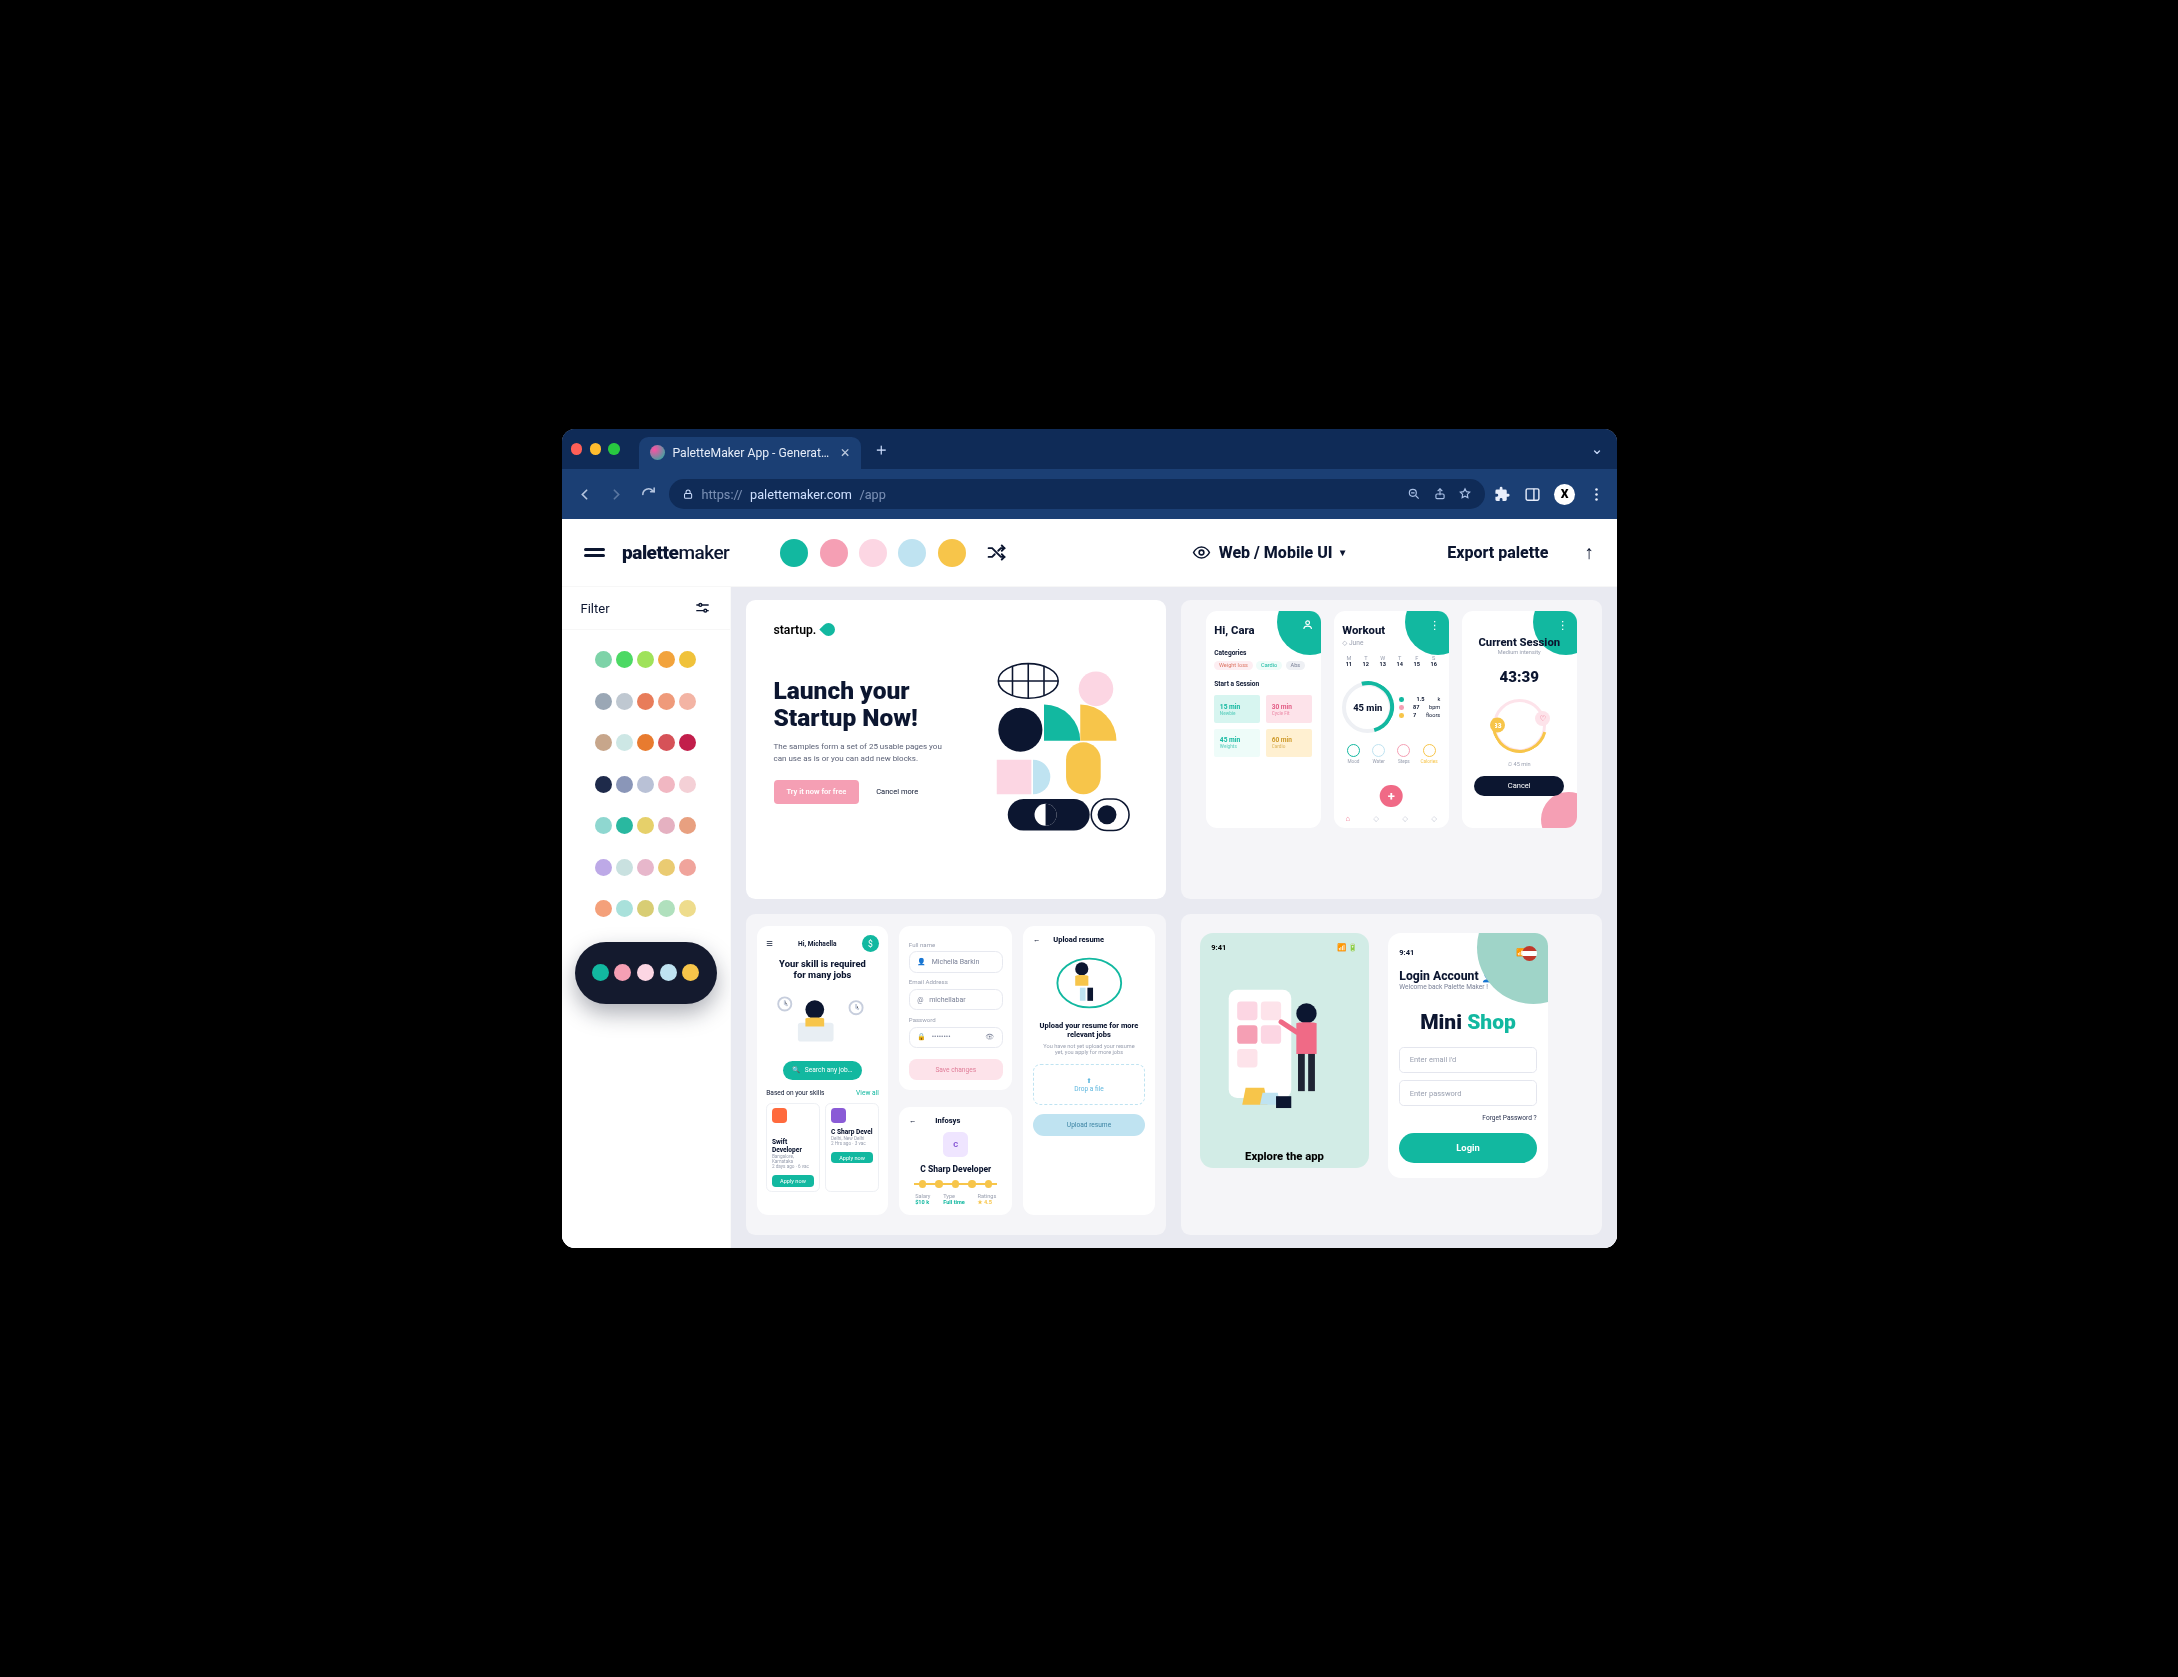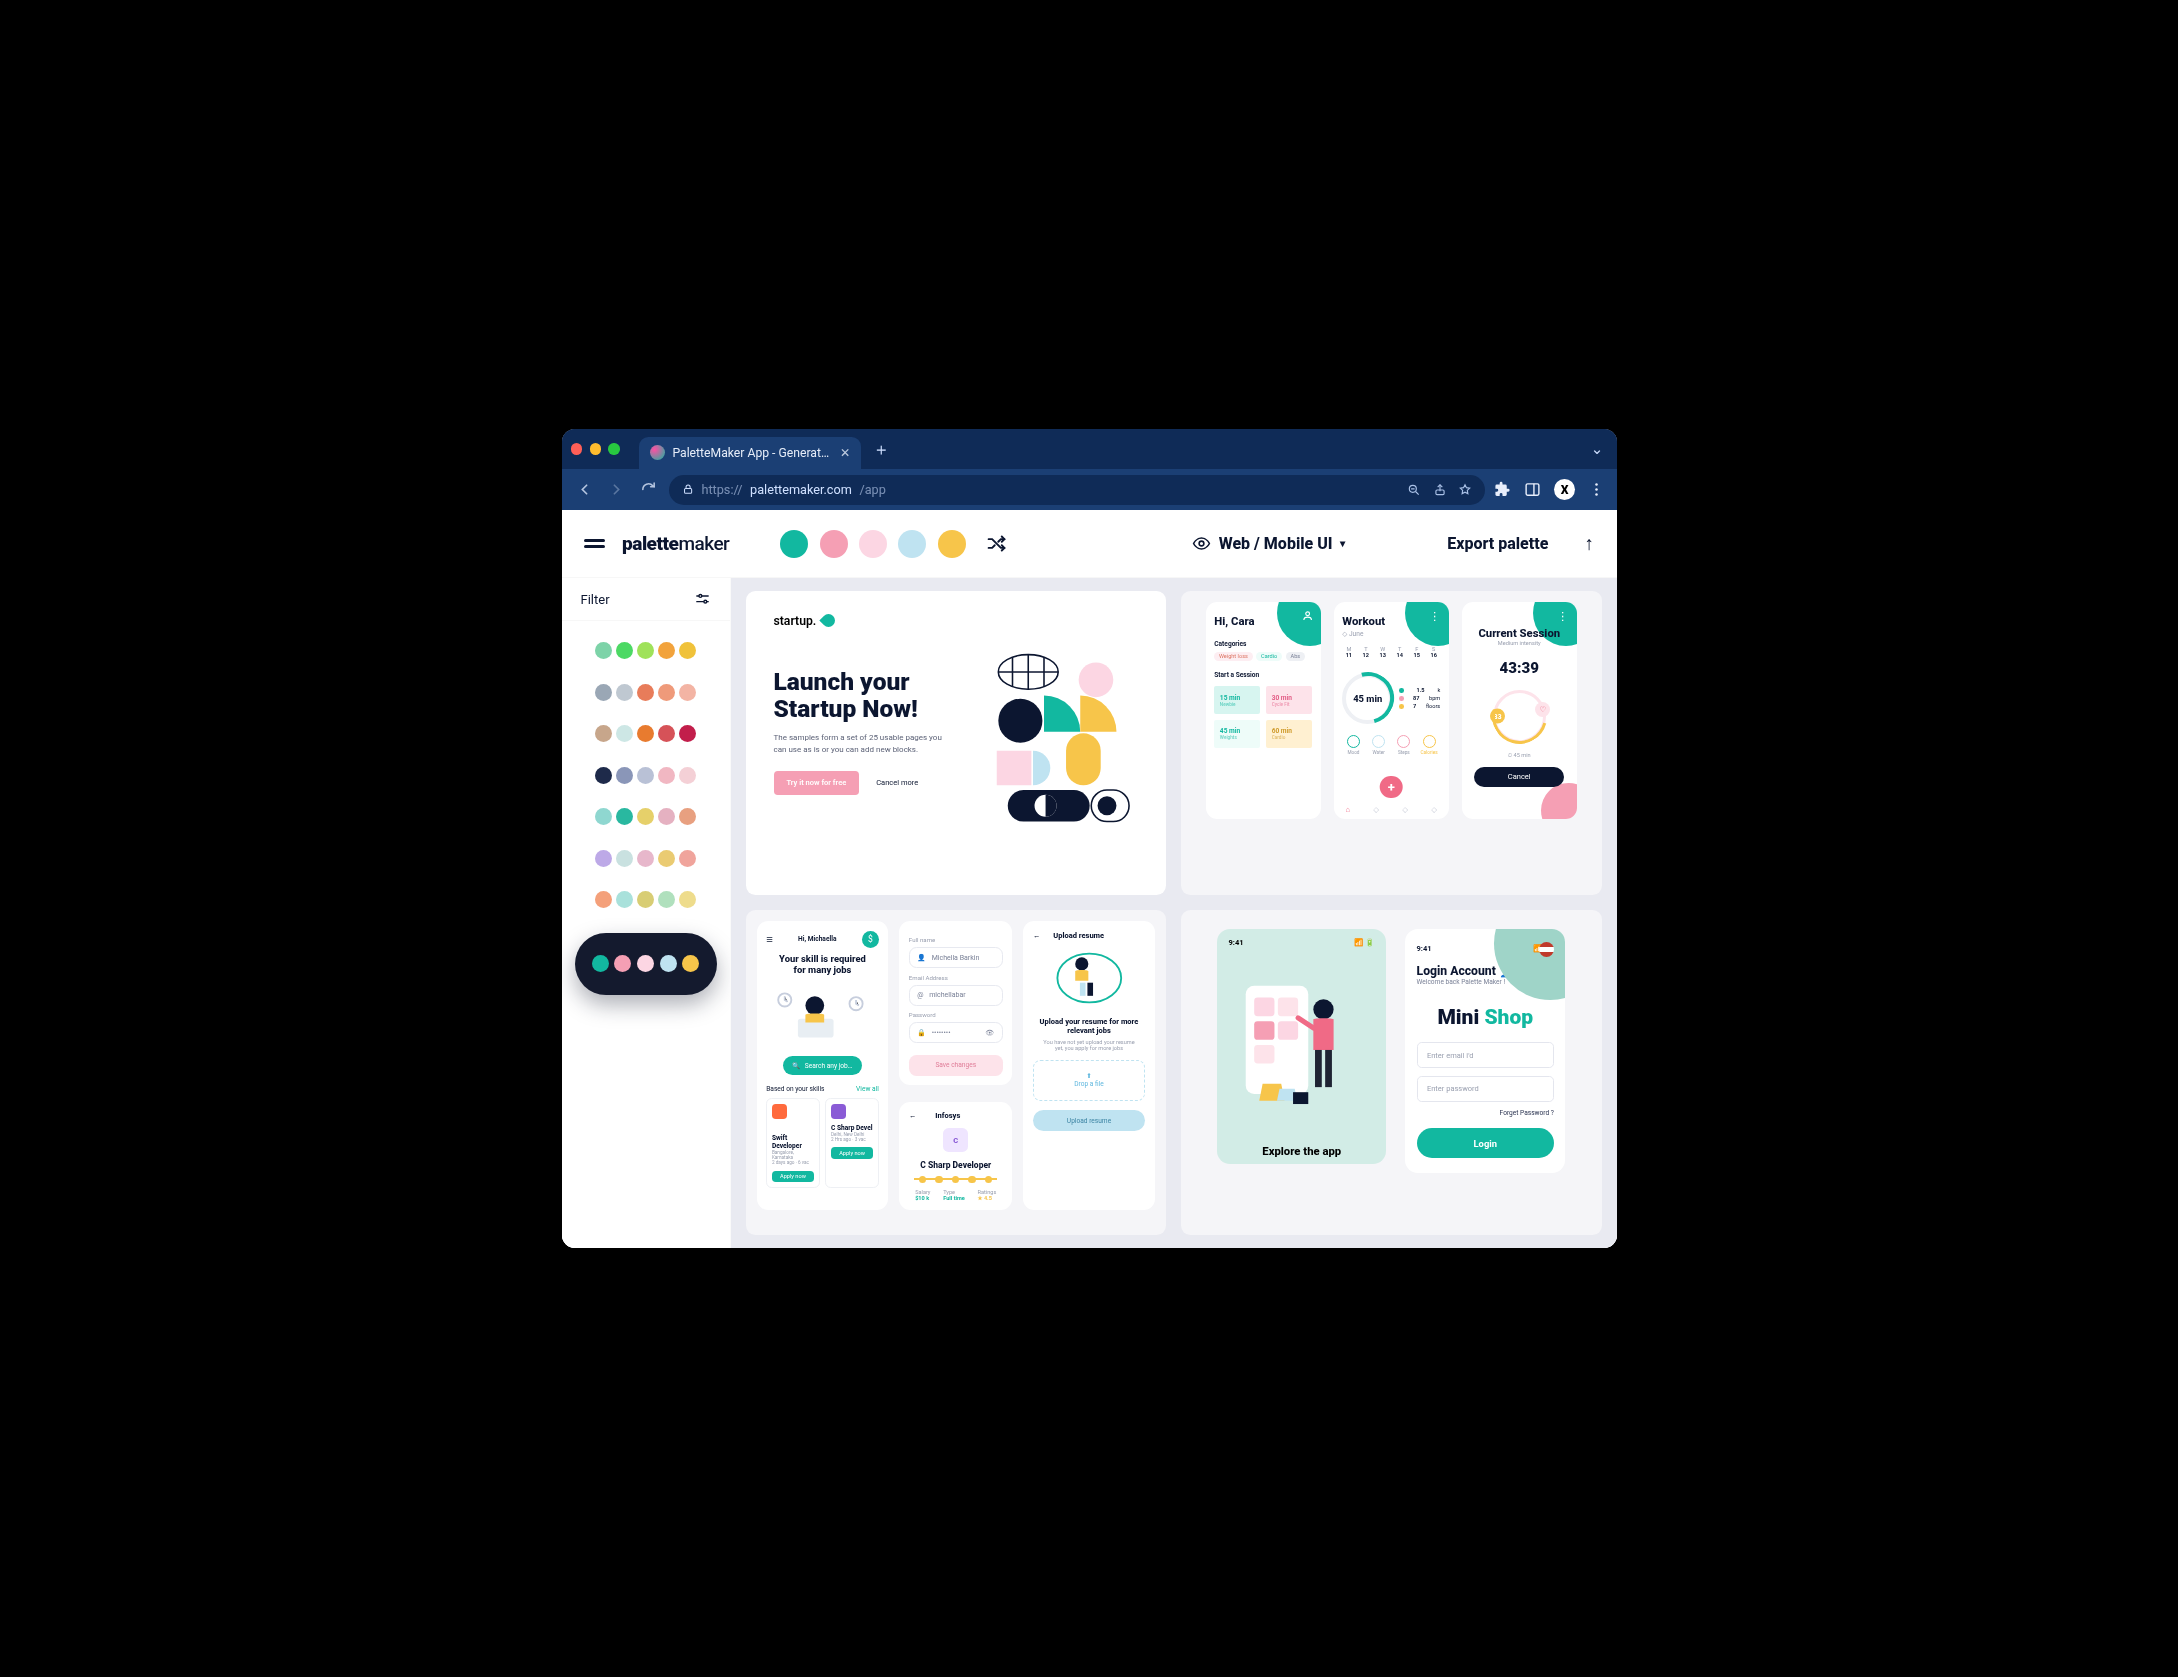--- a/index.html
+++ b/index.html
@@ -50,21 +50,21 @@
     max-width:254px;
     font-size:12.2px;
     color:#e5ecf8;
     position:relative;
     top:3.8px;
   }
   .tab .favicon{width:15px;height:15px;border-radius:50%;background:radial-gradient(circle at 30% 30%,#ff4fa3,#12b8a0);}
   .tab .close{font-size:12.2px;opacity:.8;}
   .new-tab{width:24.5px;height:24.5px;border-radius:50%;display:flex;align-items:center;justify-content:center;color:#cfe0ff;font-size:17px;cursor:pointer;}
   .toolbar{
-    height:41px;
+    height:50px;
     background:#1b3f74;
     display:flex;
     align-items:center;
     padding:0 11.3px;
     gap:9.4px;
     color:#cfdcf2;
   }
   .tb-btn{width:22.6px;height:22.6px;display:flex;align-items:center;justify-content:center;opacity:.85;cursor:pointer;}
   .addr{
     flex:1;
@@ -208,21 +208,21 @@
   .upload-btn{background:#bfe3f1;color:#3c84a3;text-align:center;border-radius:19px;padding:6.6px;font-size:6.6px;}
   .job2{margin-top:9.4px;}
   .stepbar{display:flex;justify-content:space-around;font-size:5.6px;margin-top:5.6px;color:#9aa0b0;}
   .stepdots{display:flex;align-items:center;margin:5.6px 5.6px 1.9px;position:relative;height:7.5px;}
   .stepdots::before{content:'';position:absolute;left:0;right:0;top:2.8px;height:1.9px;background:#f7c54a;}
   .stepdots span{width:7.5px;height:7.5px;border-radius:50%;background:#f7c54a;position:relative;z-index:1;margin:0 auto;}
   
   .illus{height:66px;margin:5.6px 0;position:relative;}
 
   
-  .shop{display:flex;gap:19px;padding:19px;justify-content:center;}
+  .shop{display:flex;gap:19px;padding:19px;}
   .shop-left{flex:0 0 169px;background:#d2ece6;border-radius:13px;position:relative;overflow:hidden;height:235px;}
   .shop-right{flex:0 0 160px;background:#fff;border-radius:13px;padding:15px 11.3px;font-size:8.5px;color:#0c1630;position:relative;overflow:hidden;}
   .shop-deco1{position:absolute;top:-42px;right:-42px;width:113px;height:113px;border-radius:50%;background:#9fd4c8;}
   .statusbar{display:flex;justify-content:space-between;align-items:center;font-size:7.5px;font-weight:700;position:relative;z-index:2;}
   .login-title{font-weight:800;font-size:12.2px;margin-top:11.3px;}
   .login-sub{font-size:6.6px;color:#7a8197;}
   .shop-logo{margin:19px 0 13px;font-size:21px;font-weight:900;text-align:center;}
   .shop-logo .accent{color:#12b8a0;}
   .shop-input{border:0.9px solid #e4e6ee;border-radius:4.7px;padding:7.5px 9.4px;font-size:7.5px;color:#9aa0b0;margin-bottom:7.5px;}
   .forgot{text-align:right;font-size:6.6px;color:#2a3350;margin:1.9px 0 11.3px;}

